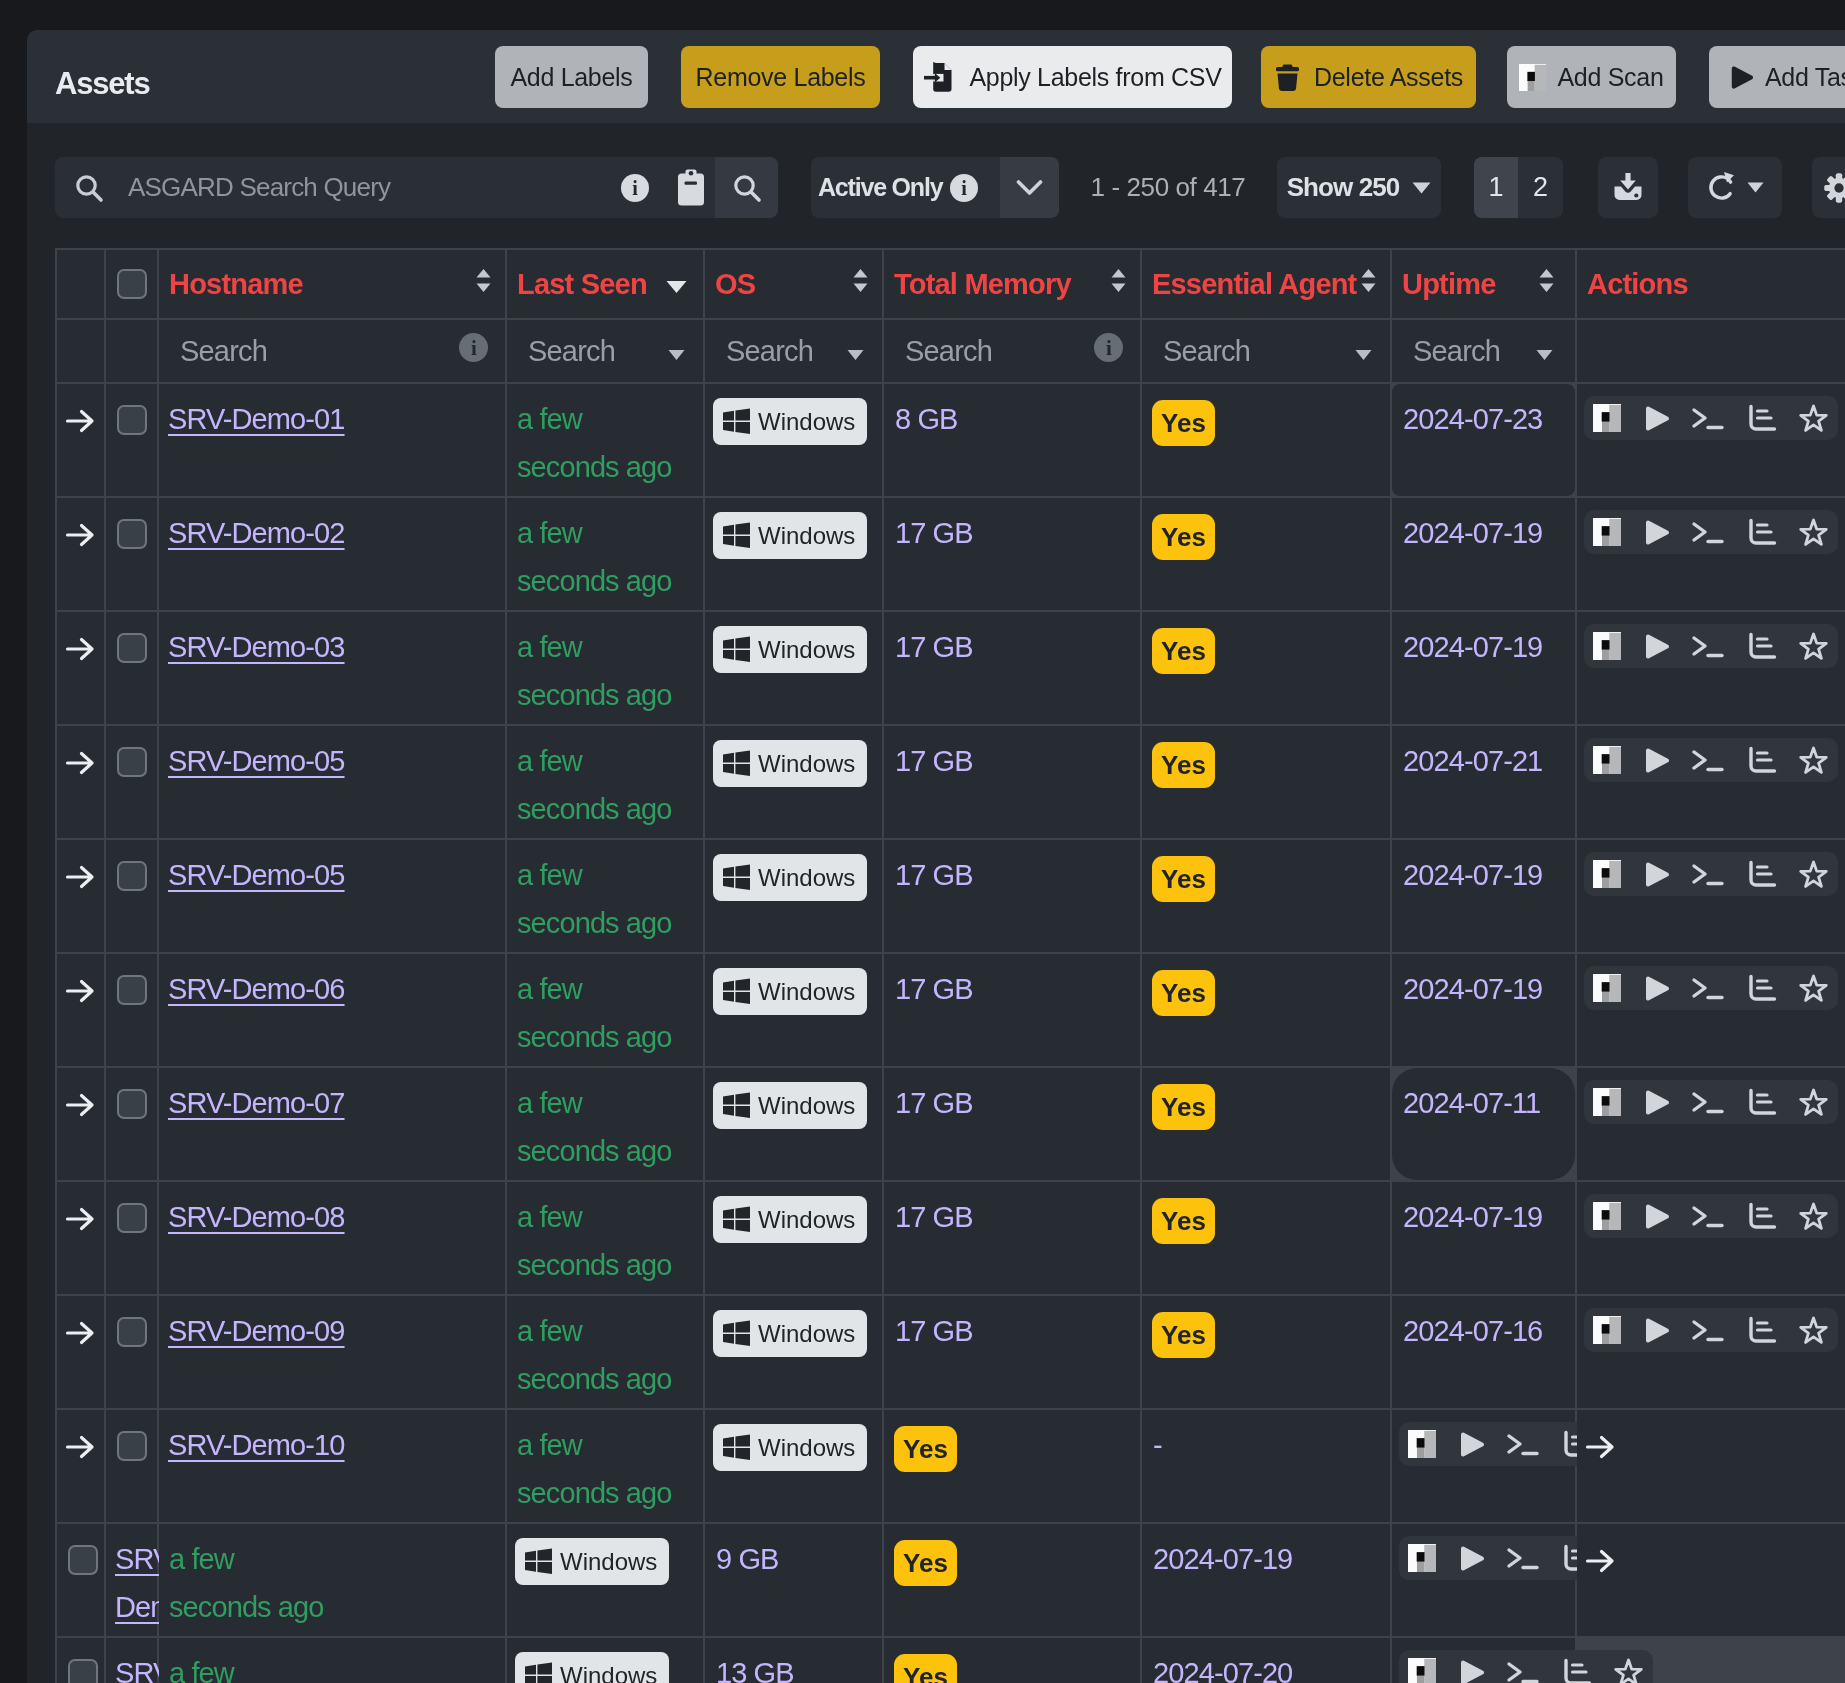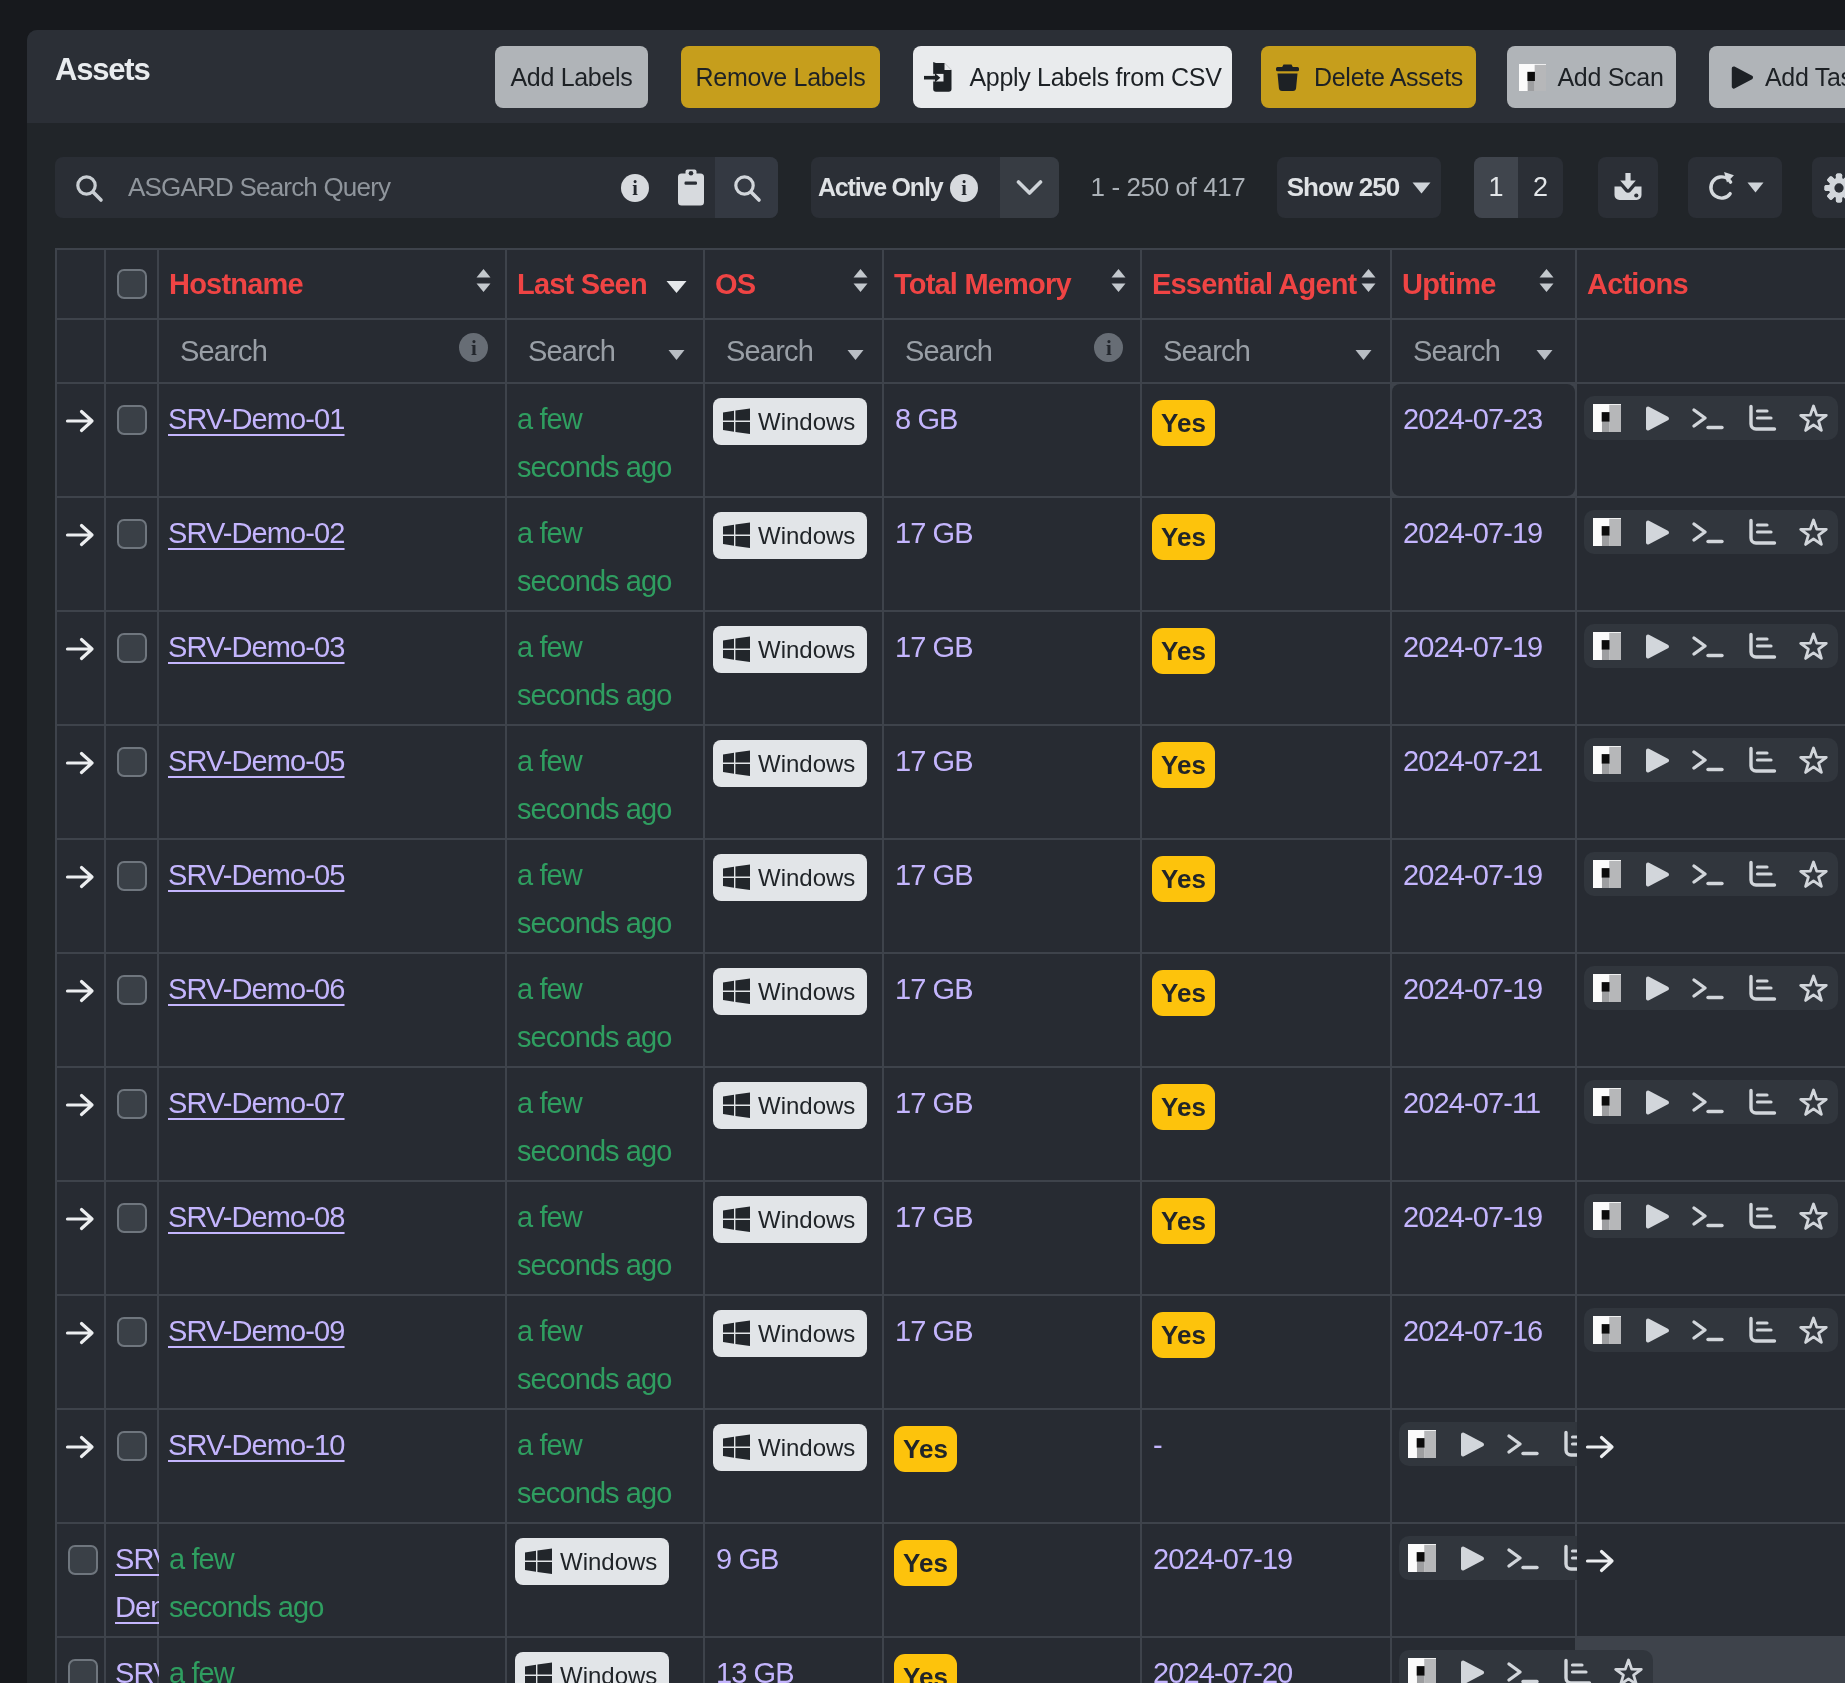--- a/index.html
+++ b/index.html
@@ -1,21 +1,21 @@
 <!DOCTYPE html>
 <html><head><meta charset="utf-8"><style>
 * { margin:0; padding:0; box-sizing:border-box; }
 html,body { width:1845px; height:1683px; overflow:hidden; background:#17191d;
   font-family:"Liberation Sans", sans-serif; }
 #page { position:relative; width:1845px; height:1683px; overflow:hidden; }
 .panel { position:absolute; left:27px; top:30px; width:1880px; height:1700px;
   background:#212529; border-radius:10px 0 0 0; }
 .phead { position:absolute; left:27px; top:30px; width:1880px; height:93px;
   background:#2b2f36; border-radius:10px 0 0 0; }
-.title { position:absolute; left:55px; top:52px; font-size:31px; font-weight:bold;
+.title { position:absolute; left:55px; top:66px; font-size:31px; font-weight:bold;
   color:#e9ecef; letter-spacing:-1.2px; }
 .btn { position:absolute; top:46px; height:62px; border-radius:8px;
   display:flex; align-items:center; justify-content:center; gap:13px;
   font-size:25px; color:#1d2125; white-space:nowrap; letter-spacing:-0.3px; }
 .ctl { position:absolute; top:157px; height:61px; border-radius:8px;
   display:flex; align-items:center; justify-content:center; }
 .icell { display:flex; align-items:center; justify-content:center; }
 .tbl { position:absolute; left:55px; top:248px; width:1847px;
   display:grid; grid-template-columns:47px 51px 346px 196px 177px 256px 248px 183px 321px;
   grid-template-rows:68px 62px repeat(12, 112px); gap:2px;
@@ -576,21 +576,21 @@
           <svg width="27" height="27" viewBox="0 0 27 27">
 <path d="M0 4.4 L11 2.8 V12.5 H0 Z" fill="#22262b"></path>
 <path d="M12.4 2.6 L27 0.5 V12.5 H12.4 Z" fill="#22262b"></path>
 <path d="M0 14 H11 V23.7 L0 22.1 Z" fill="#22262b"></path>
 <path d="M12.4 14 H27 V26 L12.4 23.9 Z" fill="#22262b"></path>
 </svg>
           <span>Windows</span>
         </span></div>
 <div class="dc" style="padding-left:11px;">17 GB</div>
 <div style="padding:12px 0 0 10px;"><span class="ybadge">Yes</span></div>
-<div class="dc" style="padding-left:11px;">2024-07-11</div>
+<div class="dc" style="padding-left:11px;border-radius:25px;">2024-07-11</div>
 <div>
         <span class="abar">
 <span class="icell">
             <svg width="28" height="28" viewBox="0 0 100 100">
 <rect x="0" y="0" width="100" height="100" fill="#fbfbfb"></rect>
 <rect x="58" y="3" width="42" height="97" fill="#b6b7b9"></rect>
 <rect x="32" y="62" width="26" height="38" fill="#9d9ea0"></rect>
 <rect x="31" y="29" width="28" height="34" fill="#0c0c0c"></rect>
 </svg>
           </span>

